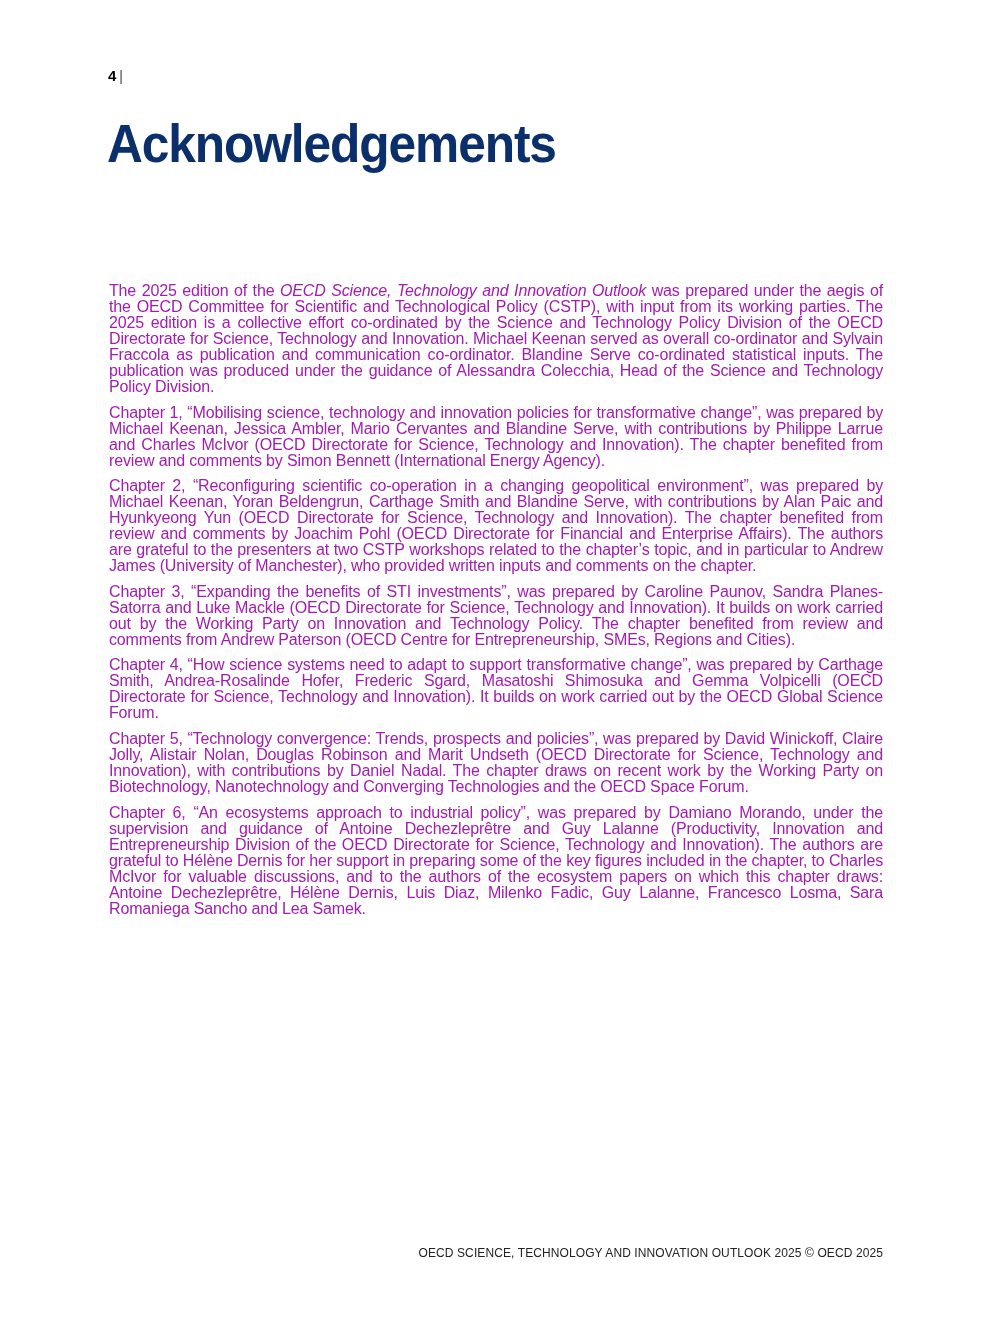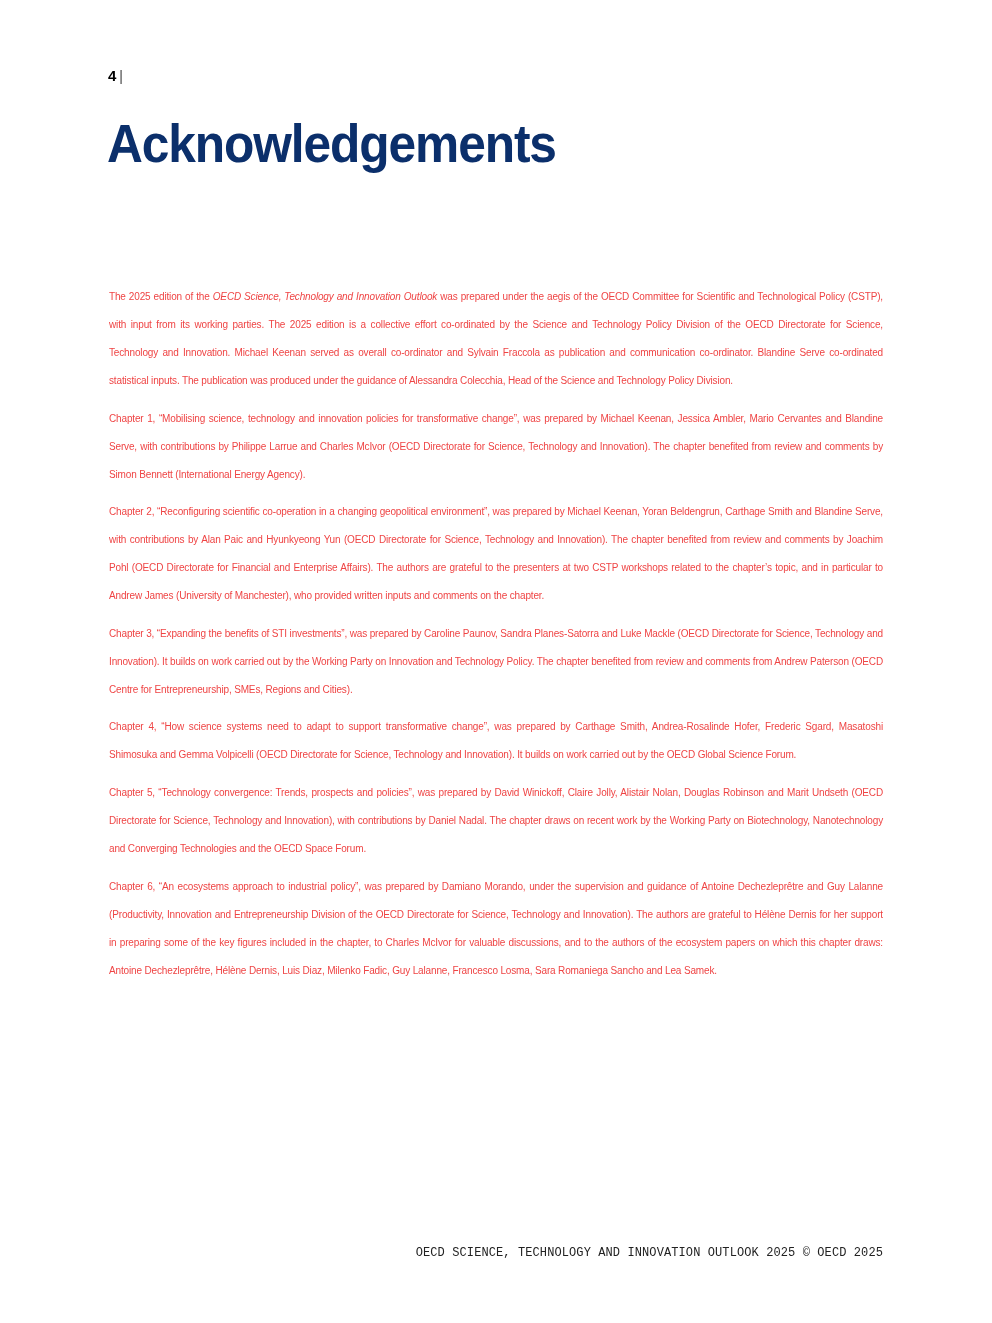--- a/index.html
+++ b/index.html
@@ -1,22 +1,22 @@
 <!DOCTYPE html>
 <html><head>
 <meta charset="utf-8">
 <style>
   html, body { margin: 0; padding: 0; background: #ffffff; }
   body { width: 992px; height: 1323px; position: relative; overflow: hidden; font-family: "Liberation Sans", sans-serif; color: #222222; }
   .page-num { position: absolute; left: 108px; top: 67px; font-size: 15px; font-weight: bold; color: #000; }
   .page-num .sep { font-weight: normal; color: #444; margin-left: 3px; font-size: 14px; }
   .title { position: absolute; left: 107px; top: 112px; margin: 0; font-size: 54px; font-weight: bold; color: #0b2f6b; letter-spacing: -1.2px; transform: scaleX(0.92); transform-origin: left top; }
   .body { position: absolute; left: 109px; top: 283px; width: 774px; }
-  .body p { margin: 0 0 9.6px 0; font-size: 10px; line-height: 28px; text-align: justify; color: #ef4444; letter-spacing: -0.15px; }
-  .footer { position: absolute; right: 109px; top: 1246px; font-size: 12px; color: #222; letter-spacing: 0.1px; font-family: Liberation Mono, monospace; }
+  .body p { margin: 0 0 9.6px 0; font-size: 16px; line-height: 16px; text-align: justify; color: #a21caf; letter-spacing: -0.15px; }
+  .footer { position: absolute; right: 109px; top: 1246px; font-size: 12px; color: #222; letter-spacing: 0.1px; }
 </style>
 </head>
 <body>
 
 <div class="page-num">
   <span>4</span><span class="sep">|</span>
 </div>
 
 <h1 class="title">Acknowledgements</h1>
 

